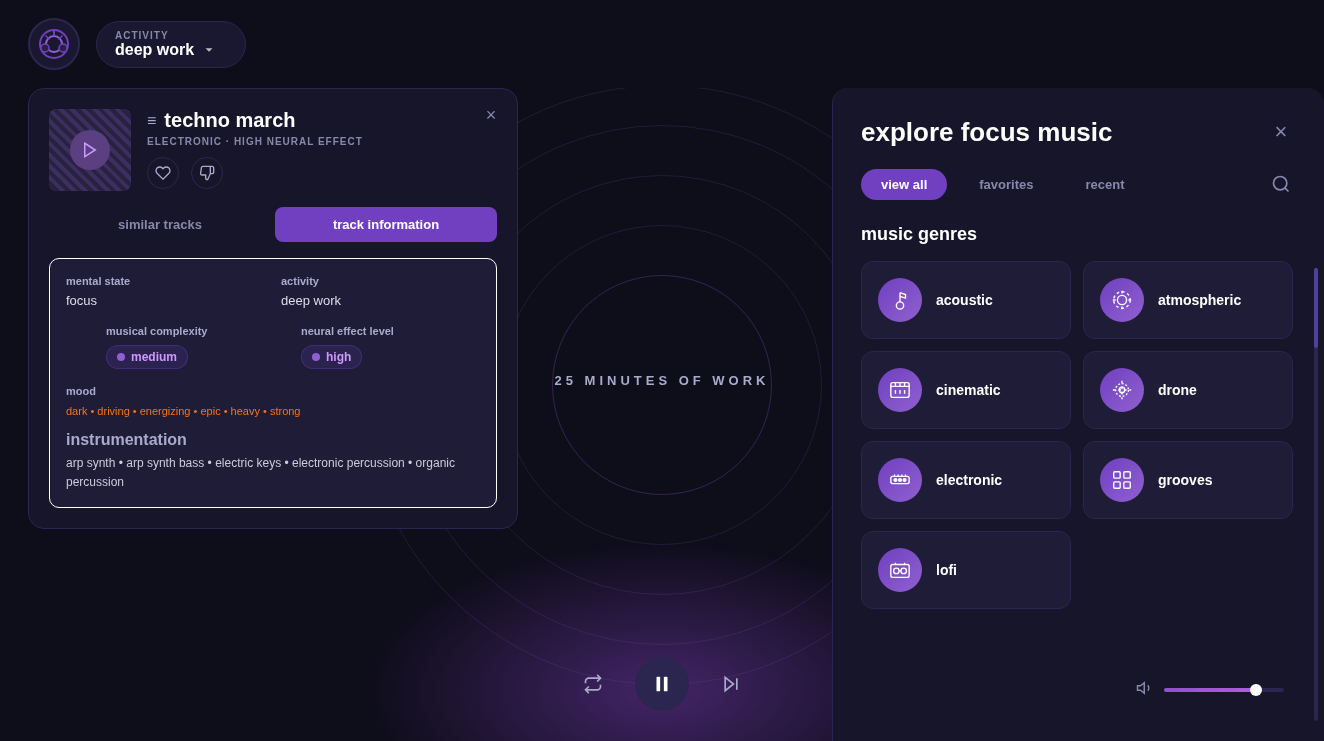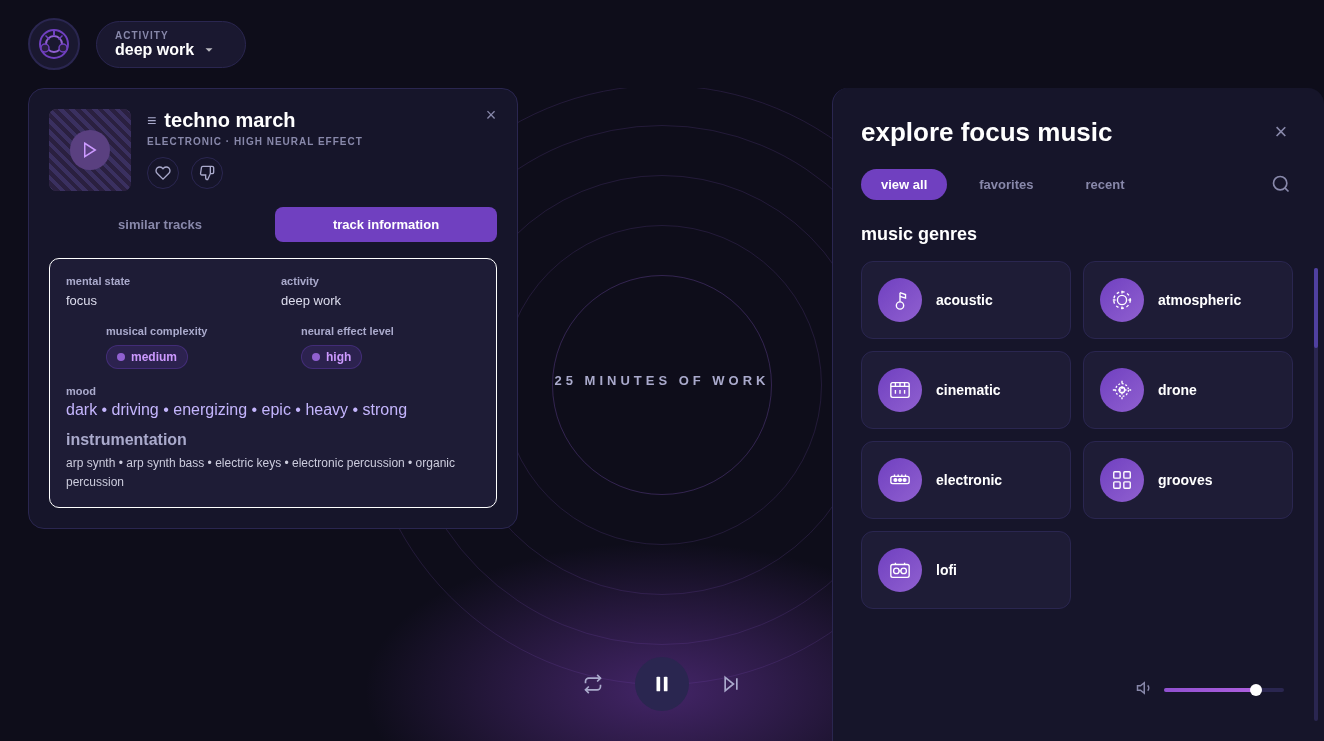--- a/index.html
+++ b/index.html
@@ -467,22 +467,22 @@
 
     .mood-section label {
       font-size: 11px;
       font-weight: 700;
       color: #aaaacc;
       display: block;
       margin-bottom: 4px;
     }
 
     .mood-section .value {
-      font-size: 16px;
-      color: #c4b5fd;
+      font-size: 11px;
+      color: #f97316;
       text-align: right;
     }
 
     .instrumentation-section label {
       font-size: 16px;
       font-weight: 700;
       color: #aaaacc;
       display: block;
       margin-bottom: 4px;
     }

